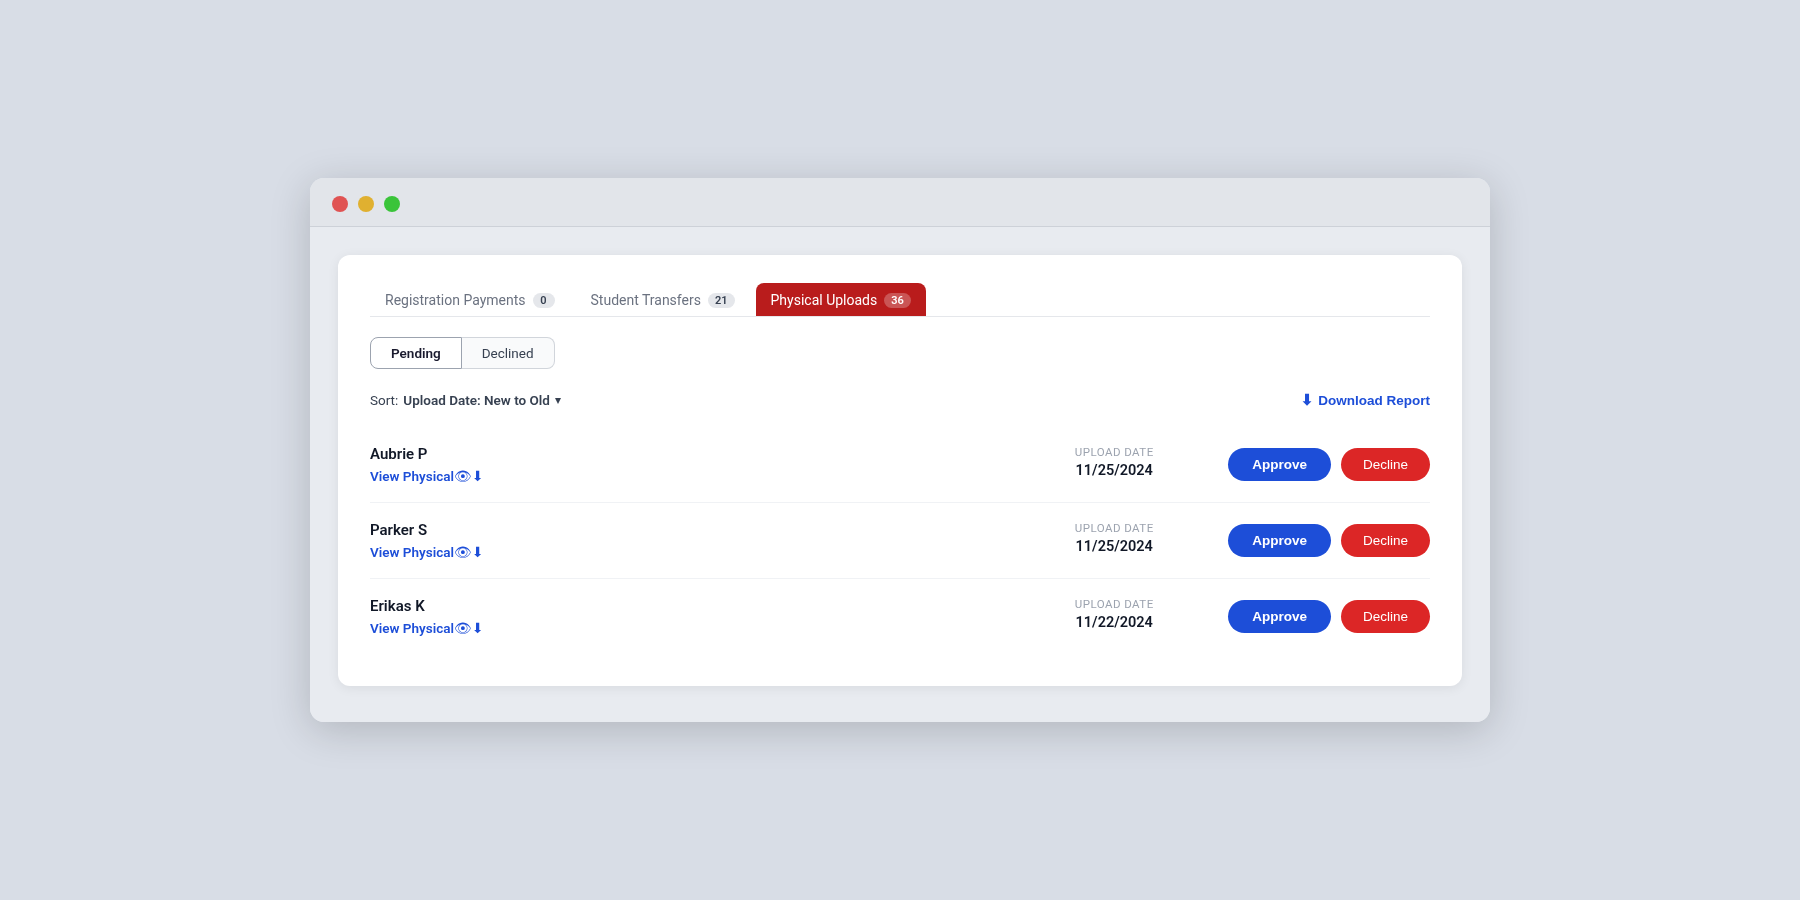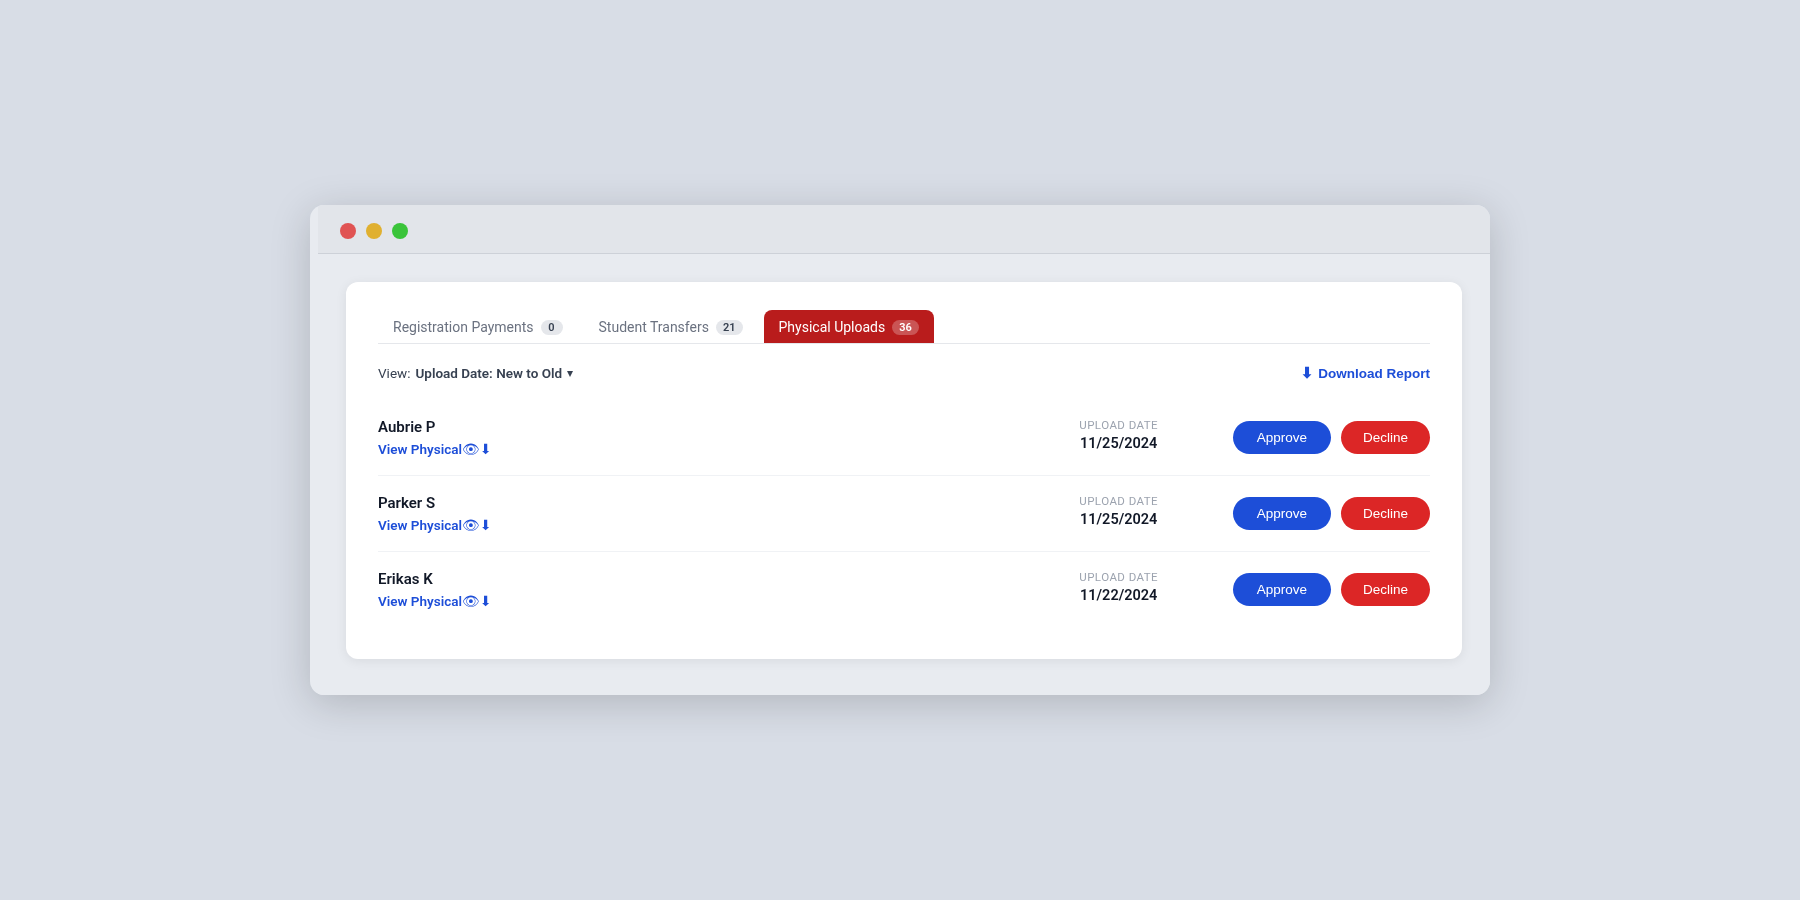--- a/index.html
+++ b/index.html
@@ -11,21 +11,20 @@
       display: flex;
       align-items: center;
       justify-content: center;
     }
     .browser-window {
       width: 1180px;
       background: #e8ebf0;
       border-radius: 14px;
       box-shadow: 0 8px 40px rgba(0,0,0,0.18);
       overflow: hidden;
-      padding-left: 8px;
     }
     .titlebar {
       background: #e2e5ea;
       padding: 18px 22px 14px 22px;
       display: flex;
       align-items: center;
       gap: 10px;
       border-bottom: 1px solid #cdd1d8;
     }
     .dot {
@@ -211,21 +210,21 @@
       gap: 10px;
       margin-left: 24px;
     }
     .btn-approve {
       background: #1d4ed8;
       color: #fff;
       border: none;
       border-radius: 999px;
       padding: 9px 24px;
       font-size: 13.5px;
-      font-weight: 400;
+      font-weight: 700;
       cursor: pointer;
     }
     .btn-decline {
       background: #dc2626;
       color: #fff;
       border: none;
       border-radius: 999px;
       padding: 9px 22px;
       font-size: 13.5px;
       font-weight: 400;
@@ -254,24 +253,32 @@
         <div class="tab">
           <span>Student Transfers</span>
           <span class="tab-badge tab-badge-light">21</span>
         </div>
         <div class="tab active">
           <span>Physical Uploads</span>
           <span class="tab-badge">36</span>
         </div>
       </div>
 
+      <div class="subtabs-row">
+        <div class="subtab active">
+          <span>Pending</span>
+        </div>
+        <div class="subtab">
+          <span>Declined</span>
+        </div>
+      </div>
 
       <div class="sort-row">
         <div class="sort-label">
-          <span>View:</span>
+          <span>Sort:</span>
           <strong>Upload Date: New to Old</strong>
           <span class="sort-chevron">▾</span>
         </div>
         <button class="download-btn">
           <span class="download-icon">⬇</span>
           <span>Download Report</span>
         </button>
       </div>
 
       <div class="record-list">

